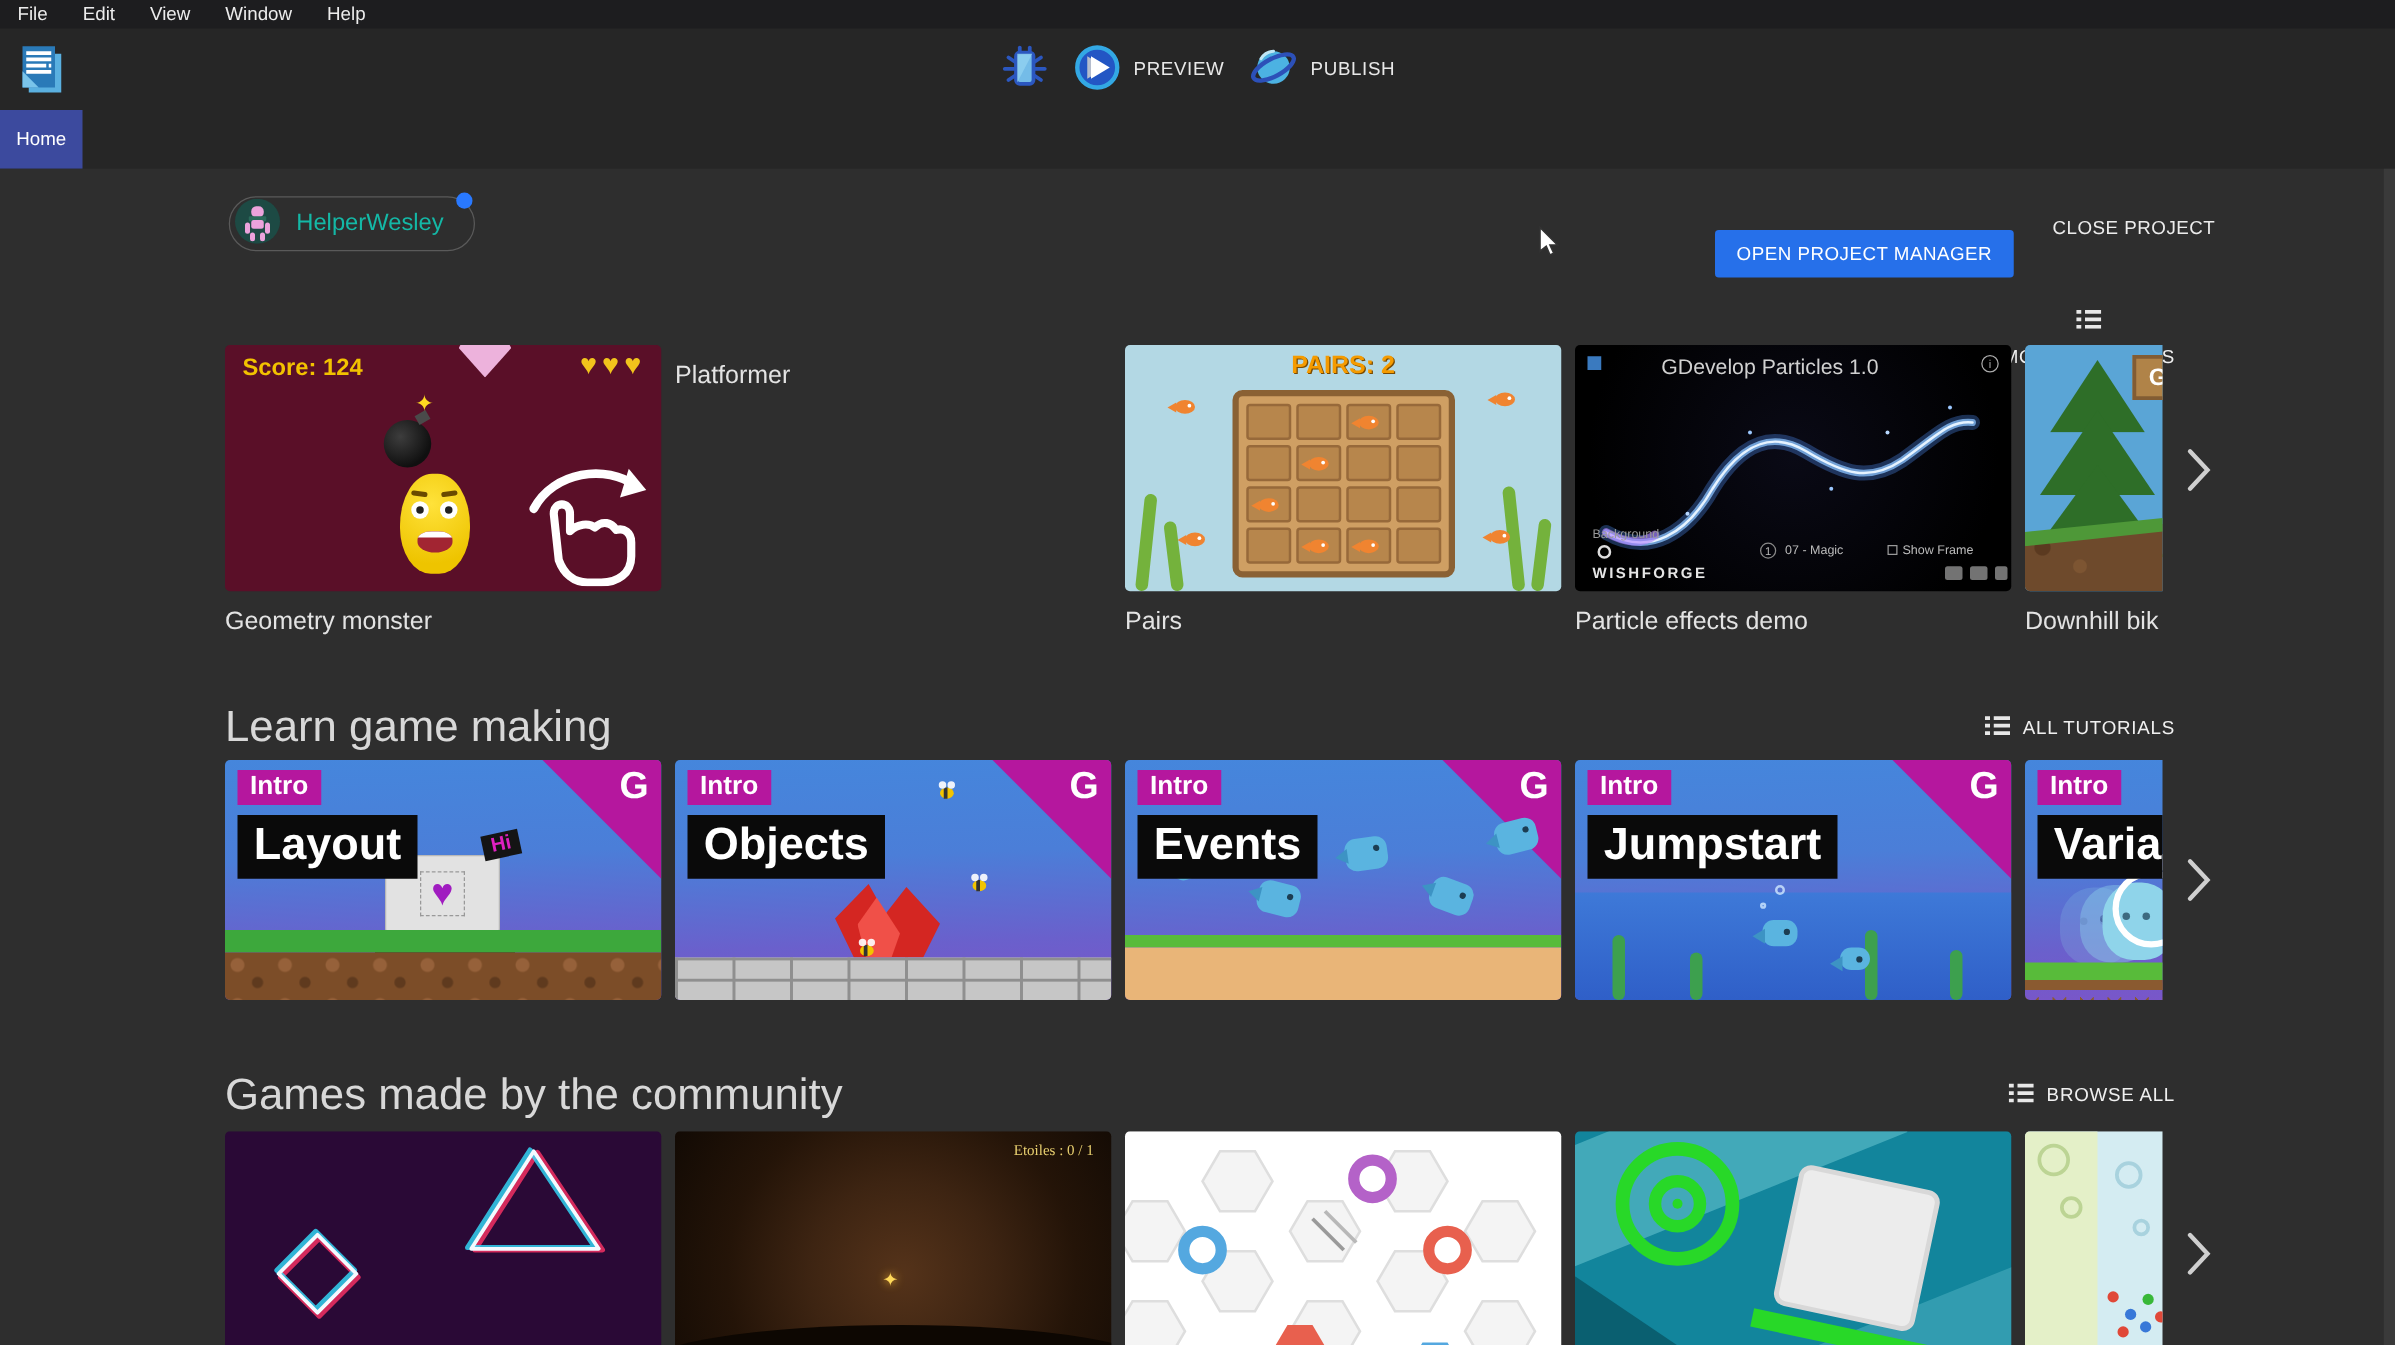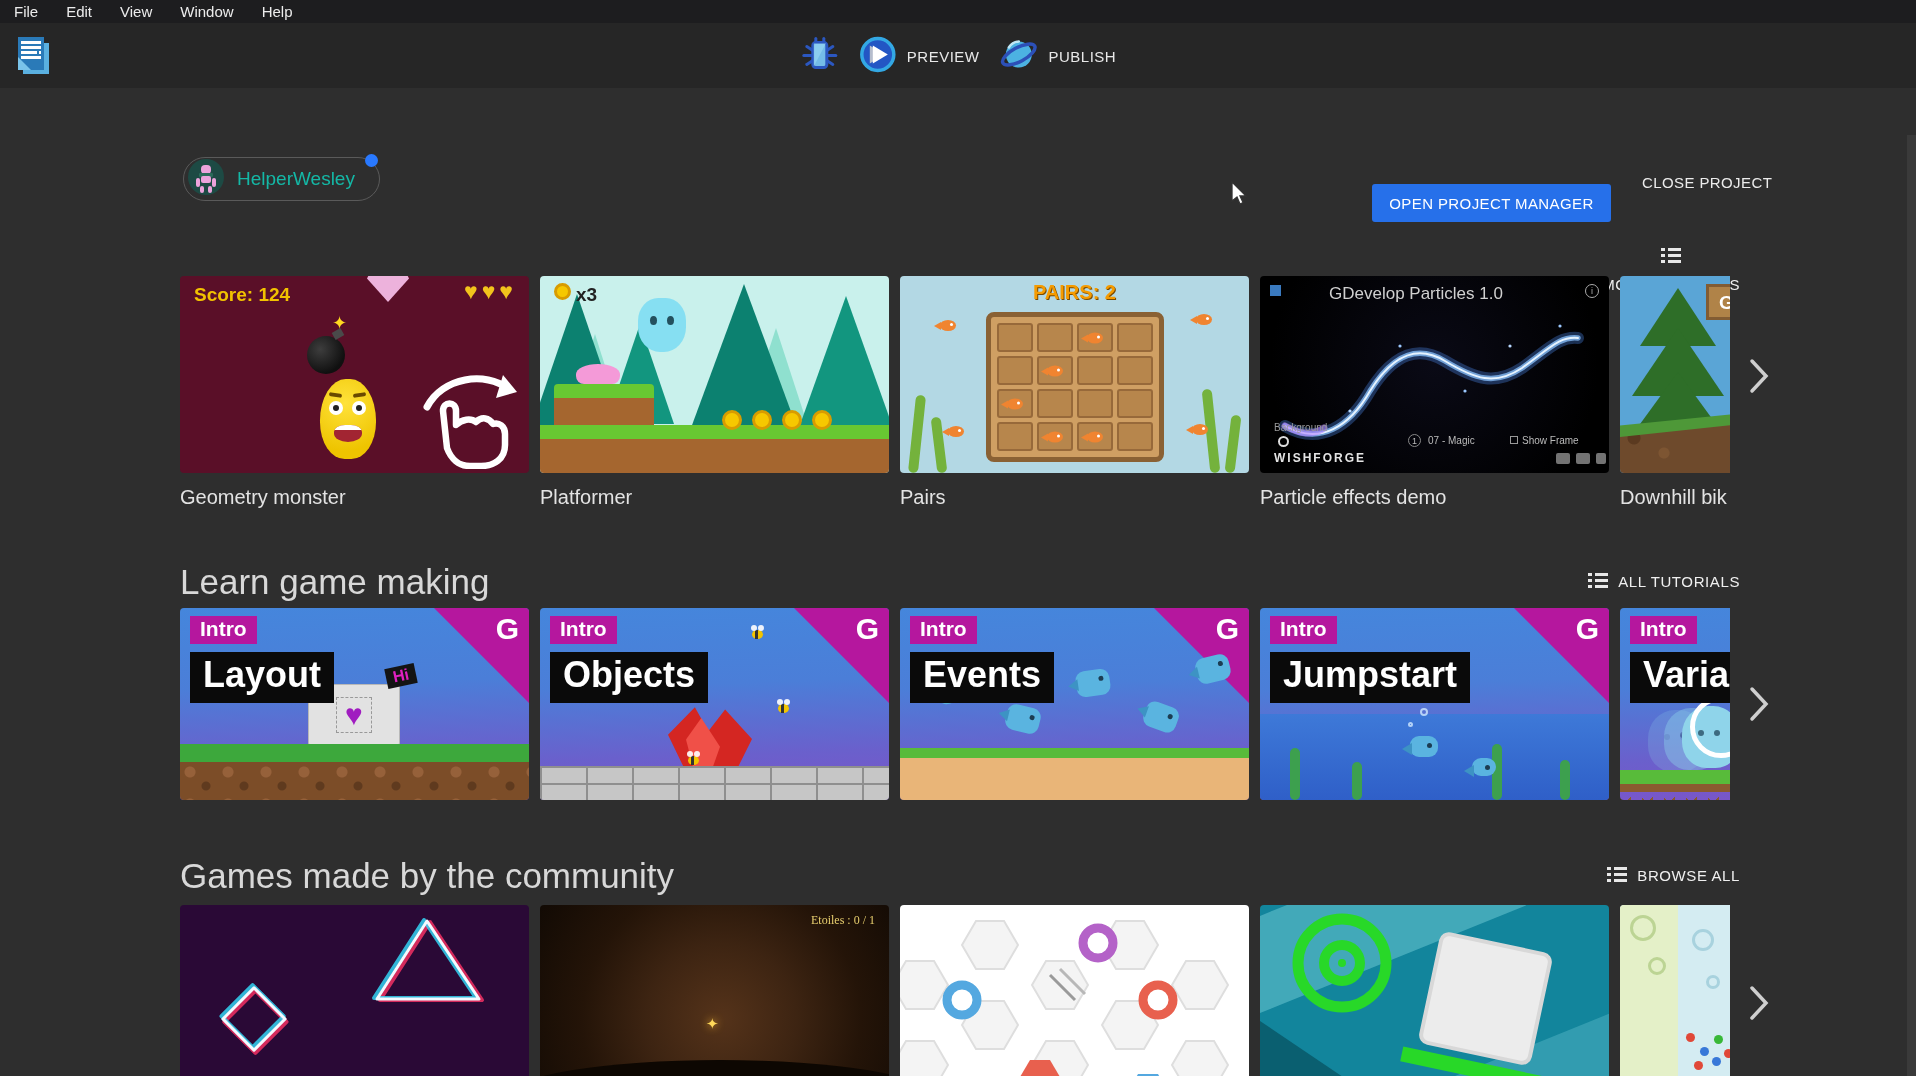--- a/index.html
+++ b/index.html
@@ -292,20 +292,23 @@
             <circle cx="21" cy="20" r="13" fill="#4cb2e2"></circle>
             <path d="M11,13 A13,13 0 0,1 21,7" stroke="#bfe6f5" stroke-width="2.5" fill="none" stroke-linecap="round"></path>
             <ellipse cx="21" cy="20" rx="18" ry="7" fill="none" stroke="#2c50b8" stroke-width="3.5" transform="rotate(-28 21 20)"></ellipse>
           </svg>
         </span>
         <span>PUBLISH</span>
       </div>
     </div>
   </div>
 
+  <div class="tabbar">
+    <div class="tab-active">Home</div>
+  </div>
 
   <div class="content">
     <div class="scroll-strip"></div>
 
     <div class="profile-chip">
       <span>
         <svg width="36" height="36" aria-hidden="true">
           <circle cx="18" cy="18" r="18" fill="#1d4a44"></circle>
           <rect x="13" y="6" width="10" height="9" rx="4" fill="#eba3dc"></rect>
           <rect x="11" y="14" width="14" height="4" rx="1" fill="#2a6a5a"></rect>
@@ -365,40 +368,20 @@
           <svg width="104" height="104" style="position:absolute; right:8px; bottom:4px;" aria-hidden="true">
             <path d="M10,42 C26,12 68,6 92,24" stroke="#fff" stroke-width="7" fill="none" stroke-linecap="round"></path>
             <path d="M86,10 L100,27 L79,33 Z" fill="#fff"></path>
             <path d="M26,46 C26,36 39,36 39,46 L39,60 C45,54 54,53 59,57 C65,51 72,53 76,59 C82,57 88,61 88,69 L88,80 C88,94 77,101 64,101 L53,101 C42,101 34,94 30,83 Z" stroke="#fff" stroke-width="6.5" fill="none" stroke-linejoin="round"></path>
           </svg>
         </div>
         <div class="card-label">Geometry monster</div>
       </div>
 
       <div class="card">
-        <div class="thumb thumb-l t-plat">
-          <div class="tree" style="left:28px; top:58px; width:54px; height:86px; background:#8fe0cf;"></div>
-          <div class="tree" style="left:206px; top:52px; width:60px; height:92px; background:#8fe0cf;"></div>
-          <div class="tree" style="left:-8px; top:18px; width:90px; height:132px; background:#0c8170;"></div>
-          <div class="tree" style="left:66px; top:48px; width:68px; height:100px; background:#12967f;"></div>
-          <div class="tree" style="left:148px; top:8px; width:112px; height:152px; background:#0c8170;"></div>
-          <div class="tree" style="left:256px; top:20px; width:100px; height:140px; background:#12967f;"></div>
-          <div class="plat-ground-grass"></div>
-            <div class="plat-ground-dirt"></div>
-          <div class="plat-platform-grass"></div>
-            <div class="plat-platform-dirt"></div>
-          <div class="plat-slime"></div>
-          <div class="plat-ghost"></div>
-          <span class="coin" style="left:14px; top:7px; width:17px; height:17px;"></span>
-          <div class="plat-count">x3</div>
-          <span class="coin" style="left:182px; top:134px;"></span>
-          <span class="coin" style="left:212px; top:134px;"></span>
-          <span class="coin" style="left:242px; top:134px;"></span>
-          <span class="coin" style="left:272px; top:134px;"></span>
-        </div>
         <div class="card-label">Platformer</div>
       </div>
 
       <div class="card">
         <div class="thumb thumb-l t-pairs">
           <div class="pairs-header">PAIRS: 2</div>
           <div class="weed" style="left:12px; bottom:0; height:78px; transform:rotate(6deg);"></div>
           <div class="weed" style="left:34px; bottom:0; height:56px; transform:rotate(-7deg);"></div>
           <div class="weed" style="left:306px; bottom:0; height:84px; transform:rotate(-6deg);"></div>
           <div class="weed" style="left:328px; bottom:0; height:58px; transform:rotate(7deg);"></div>

